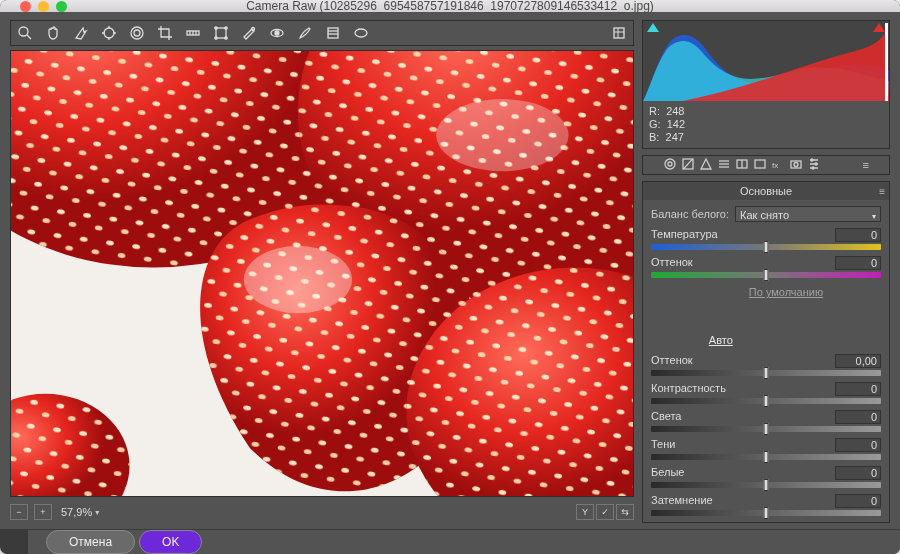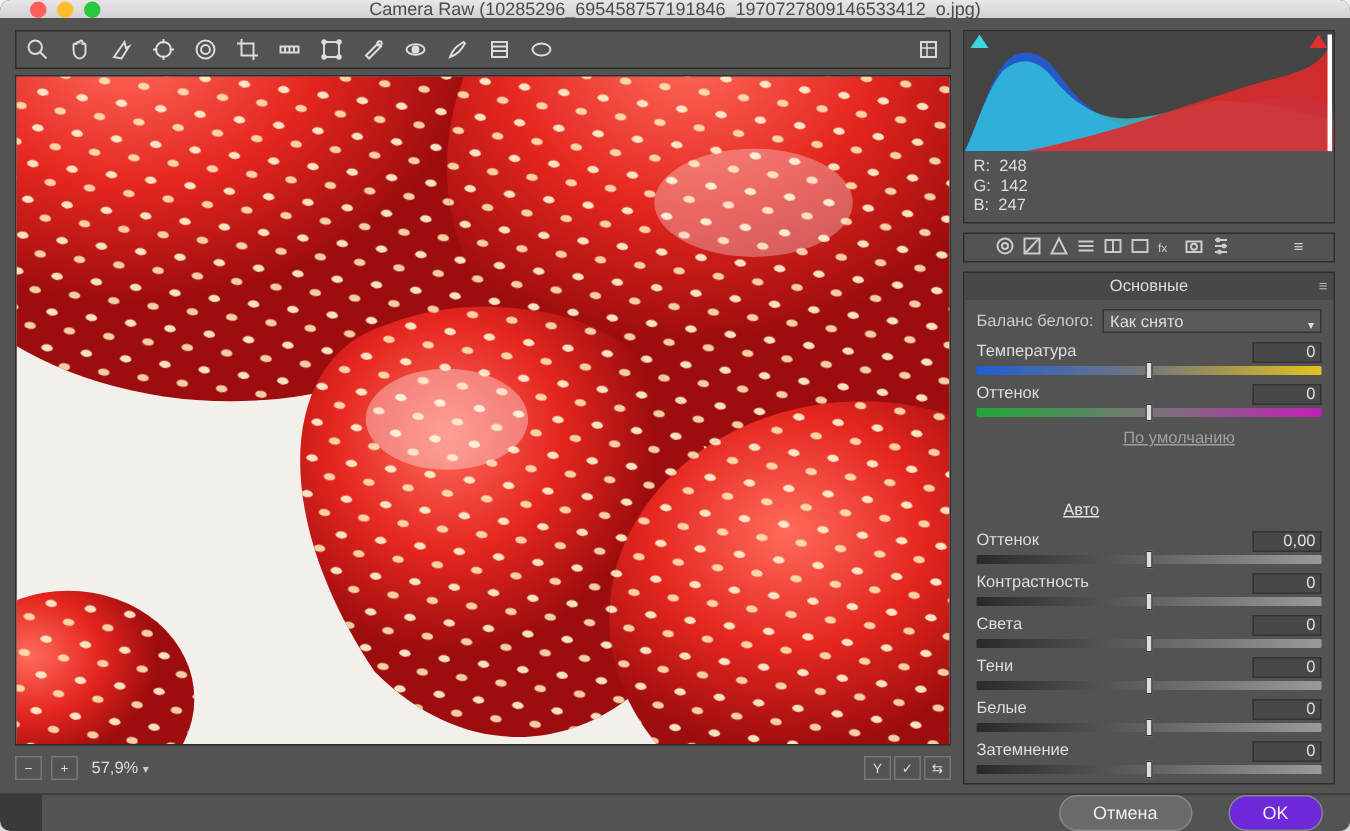--- a/index.html
+++ b/index.html
@@ -43,21 +43,21 @@
   .slider-head { display:flex; justify-content:space-between; }
   .slider-val { width:46px; height:14px; background:#484848; border:1px solid #333; text-align:right; padding:0 3px; line-height:12px; }
   .slider-track { height:6px; position:relative; border-radius:1px; }
   .track-temp { background:linear-gradient(90deg,#1e5fd6,#777 50%,#e2c21e); }
   .track-tint { background:linear-gradient(90deg,#1fa838,#777 50%,#c31fb6); }
   .track-plain { background:linear-gradient(90deg,#2a2a2a,#9a9a9a); position:relative; }
   .slider-thumb { position:absolute; top:-3px; width:5px; height:12px; background:#ddd; border:1px solid #333; transform:translateX(-50%); }
   .auto-row { display:flex; justify-content:center; gap:16px; padding:2px 0; font-size:11px; }
   .auto-row span:first-child { text-decoration:underline; color:#e5e5e5;margin-top:48px; }
   .auto-row span:last-child { text-decoration:underline; color:#a0a0a0; }
-  .footer { height:44px; background:#535353; border-top:1px solid #3a3a3a; display:flex; align-items:center; justify-content:flex-end; gap:24px; padding:0 18px;margin-left:28px; }
+  .footer { height:44px; background:#535353; border-top:1px solid #3a3a3a; display:flex; align-items:center; gap:4px; padding:0 18px;margin-left:28px; }
   .btn { height:24px; padding:0 22px; border-radius:12px; border:1px solid #888; background:#6a6a6a; color:#eee; font-size:12px; display:flex; align-items:center; }
   .btn.primary { background:#6d28d9; }
   .panel-body::-webkit-scrollbar { width:10px; }
   .panel-body::-webkit-scrollbar-track { background:#464646; }
   .panel-body::-webkit-scrollbar-thumb { background:#6e6e6e; border-radius:5px; }
 </style>
 </head>
 <body>
 
 <div class="window">

